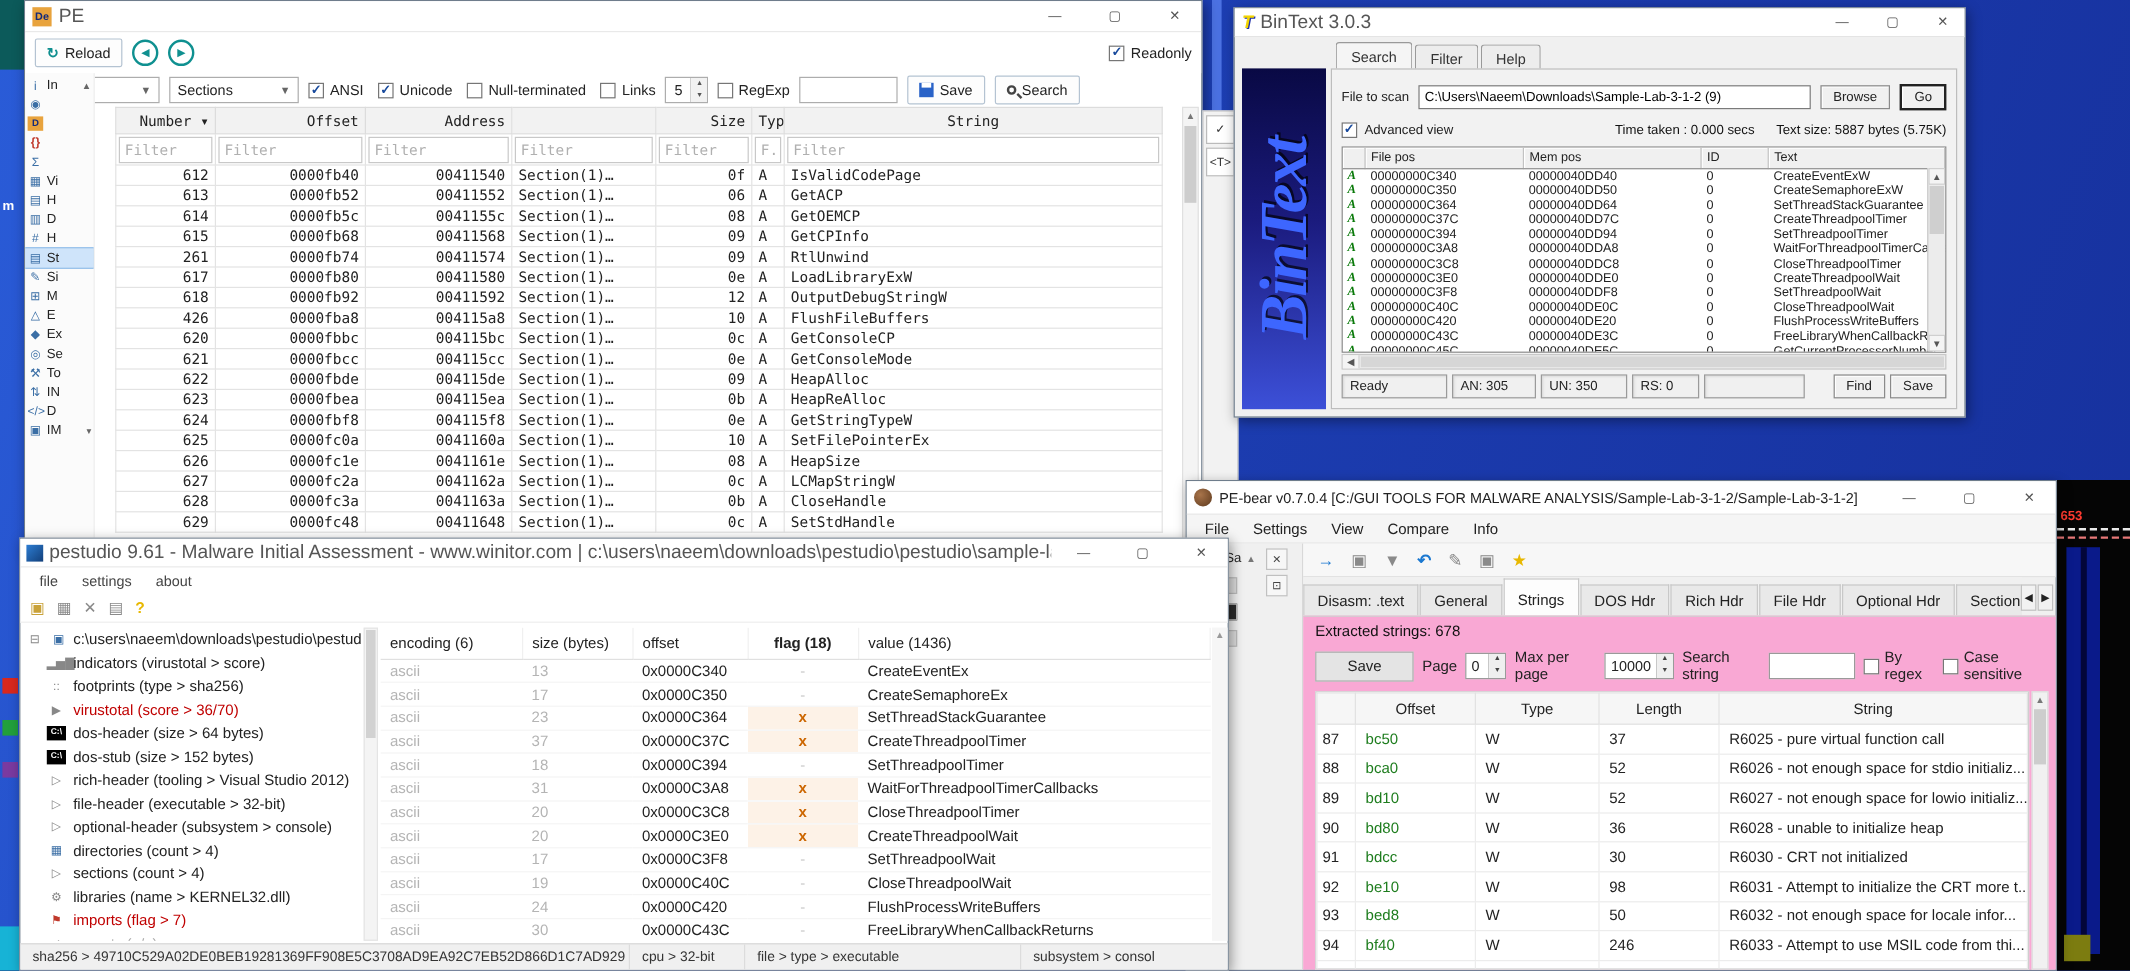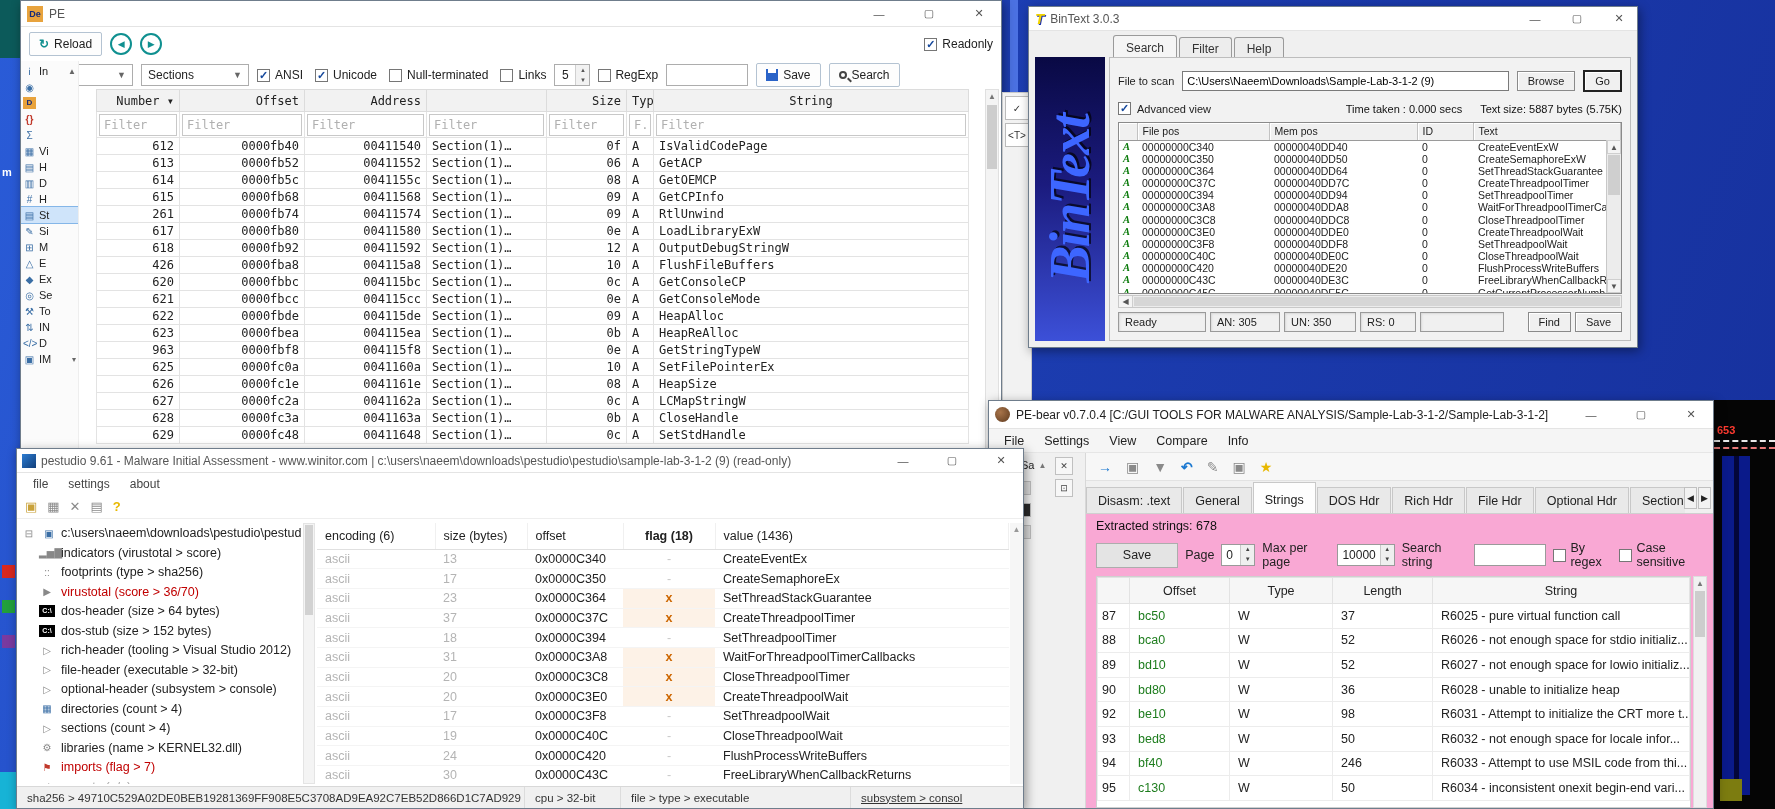--- a/index.html
+++ b/index.html
@@ -3,21 +3,21 @@
 <meta charset="utf-8">
 <style>
   html,body{margin:0;padding:0;background:#222;}
   *{box-sizing:border-box;}
   .desktop{position:relative;width:1775px;height:809px;overflow:hidden;
     background:linear-gradient(110deg,#2a5cd8 0%,#1d3fb4 45%,#16309c 100%);
     font-family:"Liberation Sans",sans-serif;color:#222;}
   .abs{position:absolute;}
   .win{position:absolute;border:1px solid #6f7d8c;box-shadow:2px 3px 10px rgba(0,0,0,.4);background:#f0f0f0;}
   .tbar{display:flex;align-items:center;background:#fff;border-bottom:1px solid #e4e4e4;}
-  .tbar .ttl{flex:1;font-size:12px;color:#555;white-space:nowrap;overflow:hidden;}
+  .tbar .ttl{flex:1;font-size:16px;color:#555;white-space:nowrap;overflow:hidden;}
   .wc{width:44px;text-align:center;font-size:11px;color:#555;align-self:stretch;display:flex;align-items:center;justify-content:center;}
   .ic{display:inline-block;text-align:center;}
   .cbx{display:inline-block;width:13px;height:13px;border:1px solid #767676;background:#fff;
      font-size:11px;line-height:11px;text-align:center;color:#17499c;font-weight:bold;flex:none;}
   .li-item{display:flex;align-items:center;gap:4px;}
   input{font-family:"Liberation Sans",sans-serif;}
 
   
   .teal{left:0;top:0;width:20px;height:58px;background:#0c5a5a;}
   .mtext{left:2px;top:166px;color:#fff;font-size:11px;font-weight:bold;}
@@ -148,21 +148,21 @@
   .ps-tbl th:nth-child(4){text-align:center;font-weight:bold;}
   .ps-tbl td.col-flag[data-v="x"]{color:#cc6600;font-weight:bold;background:#fdf2e7;}
   .ps-vscroll{position:absolute;right:0;top:74px;width:13px;bottom:24px;background:#f6f6f6;}
   .ps-vscroll .ar{text-align:center;font-size:8px;color:#999;height:14px;line-height:14px;}
   .ps-status{position:absolute;left:0;bottom:0;width:100%;height:22px;background:#f0f0f0;border-top:1px solid #d8d8d8;
      display:flex;align-items:center;font-size:11.5px;color:#333;}
   .ps-seg{padding:0 10px;border-right:1px solid #dcdcdc;height:100%;display:flex;align-items:center;white-space:nowrap;overflow:hidden;}
   .ps-status .ps-seg:nth-child(1){width:508px;}
   .ps-status .ps-seg:nth-child(2){width:96px;}
   .ps-status .ps-seg:nth-child(3){width:230px;}
-  .ps-status .ps-seg:nth-child(4){flex:1;border-right:none;text-decoration:underline;}
+  .ps-status .ps-seg:nth-child(4){flex:1;border-right:none;}
 
   
   .pb{left:988px;top:400px;width:726px;height:409px;background:#f0f0f0;z-index:4;}
   .pb .tbar{height:28px;padding-left:6px;gap:6px;}
   .pb-appicon{width:15px;height:15px;border-radius:50%;background:radial-gradient(circle at 35% 35%,#a8744a,#5e3a1e);flex:none;}
   .pb .ttl{font-size:12px;color:#222;}
   .pb-menu{position:absolute;left:0;top:28px;width:100%;height:24px;display:flex;gap:2px;padding:0 6px;
      align-items:center;background:#f5f5f5;font-size:12.5px;border-bottom:1px solid #e6e6e6;}
   .pb-menu .li-item{padding:2px 9px;}
   .pb-dock{position:absolute;left:0;top:52px;width:97px;bottom:0;background:#f0f0f0;border-right:1px solid #d8d8d8;font-size:11px;}
@@ -512,21 +512,21 @@
           <tr>
             <td class="col-number" data-v="623">623</td>
             <td class="col-offset" data-v="0000fbea">0000fbea</td>
             <td class="col-address" data-v="004115ea">004115ea</td>
             <td class="col-region" data-v="Section(1)…">Section(1)…</td>
             <td class="col-size" data-v="0b">0b</td>
             <td class="col-type" data-v="A">A</td>
             <td class="col-string" data-v="HeapReAlloc">HeapReAlloc</td>
           </tr>
           <tr>
-            <td class="col-number" data-v="624">963</td>
+            <td class="col-number" data-v="624">624</td>
             <td class="col-offset" data-v="0000fbf8">0000fbf8</td>
             <td class="col-address" data-v="004115f8">004115f8</td>
             <td class="col-region" data-v="Section(1)…">Section(1)…</td>
             <td class="col-size" data-v="0e">0e</td>
             <td class="col-type" data-v="A">A</td>
             <td class="col-string" data-v="GetStringTypeW">GetStringTypeW</td>
           </tr>
           <tr>
             <td class="col-number" data-v="625">625</td>
             <td class="col-offset" data-v="0000fc0a">0000fc0a</td>
@@ -1141,20 +1141,27 @@
                 <td class="col-string" data-v="R6027 - not enough space for lowio initializ...">R6027 - not enough space for lowio initializ...</td>
               </tr>
               <tr>
                 <td class="col-num" data-v="90">90</td>
                 <td class="col-offset" data-v="bd80">bd80</td>
                 <td class="col-type" data-v="W">W</td>
                 <td class="col-length" data-v="36">36</td>
                 <td class="col-string" data-v="R6028 - unable to initialize heap">R6028 - unable to initialize heap</td>
               </tr>
               <tr>
+                <td class="col-num" data-v="91">91</td>
+                <td class="col-offset" data-v="bdcc">bdcc</td>
+                <td class="col-type" data-v="W">W</td>
+                <td class="col-length" data-v="30">30</td>
+                <td class="col-string" data-v="R6030 - CRT not initialized">R6030 - CRT not initialized</td>
+              </tr>
+              <tr>
                 <td class="col-num" data-v="92">92</td>
                 <td class="col-offset" data-v="be10">be10</td>
                 <td class="col-type" data-v="W">W</td>
                 <td class="col-length" data-v="98">98</td>
                 <td class="col-string" data-v="R6031 - Attempt to initialize the CRT more t...">R6031 - Attempt to initialize the CRT more t...</td>
               </tr>
               <tr>
                 <td class="col-num" data-v="93">93</td>
                 <td class="col-offset" data-v="bed8">bed8</td>
                 <td class="col-type" data-v="W">W</td>

